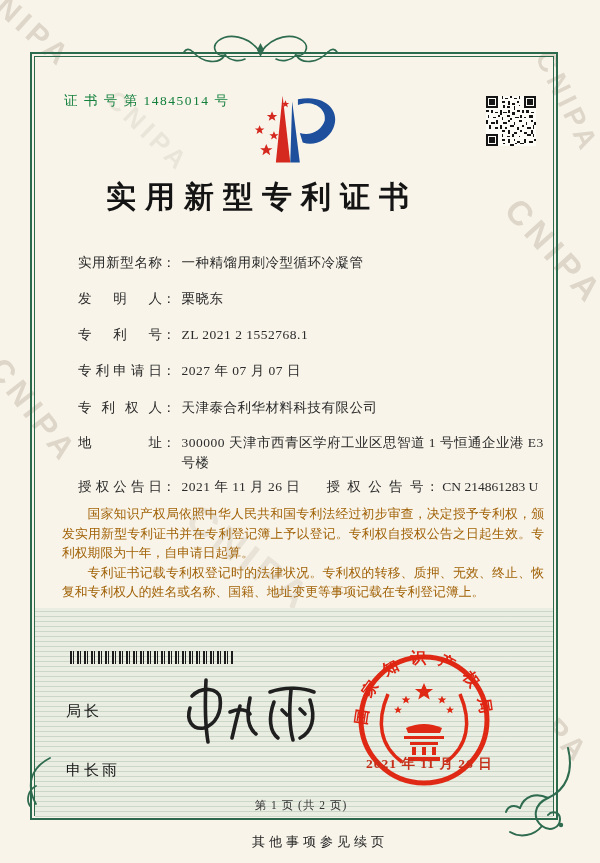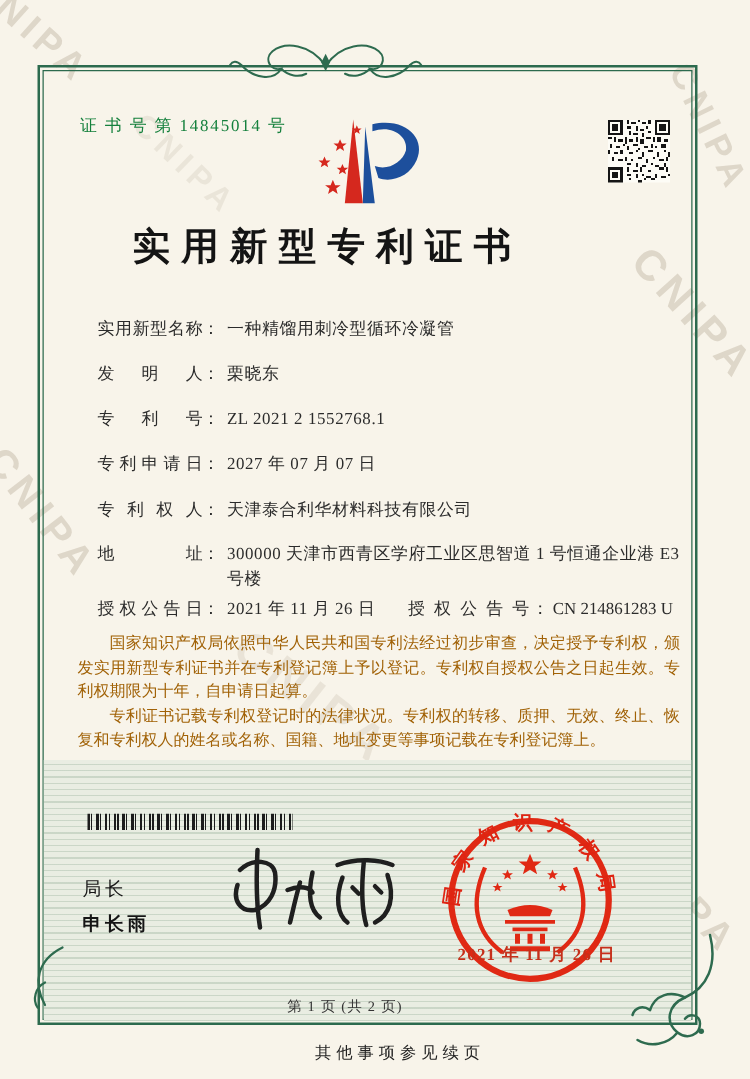--- a/index.html
+++ b/index.html
@@ -41,26 +41,26 @@
   .g2 .glabel{letter-spacing:2px;margin-top:20px;}
   .paras{position:absolute;left:62px;top:505px;width:482px;font-size:12.8px;line-height:19.5px;
          text-align:justify;color:#a16207;z-index:2;}
   .paras p{margin:0;text-indent:2em;}
   .barcode{position:absolute;left:70px;top:651px;width:164px;height:13px;z-index:2;
         background:repeating-linear-gradient(90deg,#1c1c1c 0 2px,transparent 2px 3px,#1c1c1c 3px 4px,
         transparent 4px 7px,#1c1c1c 7px 9px,transparent 9px 10px,#1c1c1c 10px 11px,transparent 11px 14px);}
   .dirtitle,.dirname{position:absolute;left:66px;z-index:2;color:#151515;
         font-family:"Liberation Sans","DejaVu Sans",sans-serif;font-size:15px;letter-spacing:3px;}
   .dirtitle{top:702px;}
-  .dirname{top:730px;font-weight:bold;}
+  .dirname{top:761px;}
   .sig{position:absolute;left:178px;top:676px;z-index:3;}
   .seal{position:absolute;left:352px;top:650px;z-index:3;}
   .sealdate{position:absolute;left:366px;top:755px;font-size:13.5px;font-weight:700;
             color:#c6301b;letter-spacing:1px;z-index:4;white-space:nowrap;}
-  .pagenum{position:absolute;left:12px;top:798px;width:528px;text-align:center;
+  .pagenum{position:absolute;left:37px;top:798px;width:528px;text-align:center;
            font-size:11.5px;color:#333;z-index:2;letter-spacing:1px;}
   .note{position:absolute;left:0;top:833px;width:600px;text-align:center;
         font-size:13px;letter-spacing:4px;color:#222;z-index:2;padding-left:20px;}
 </style>
 </head>
 <body>
 
 <div class="page">
 
   <span class="wm wm1">CNIPA</span>

